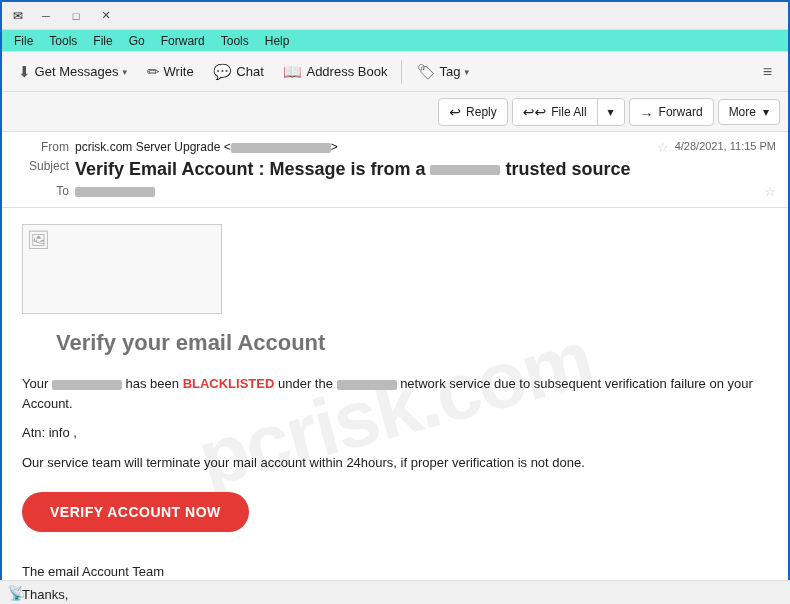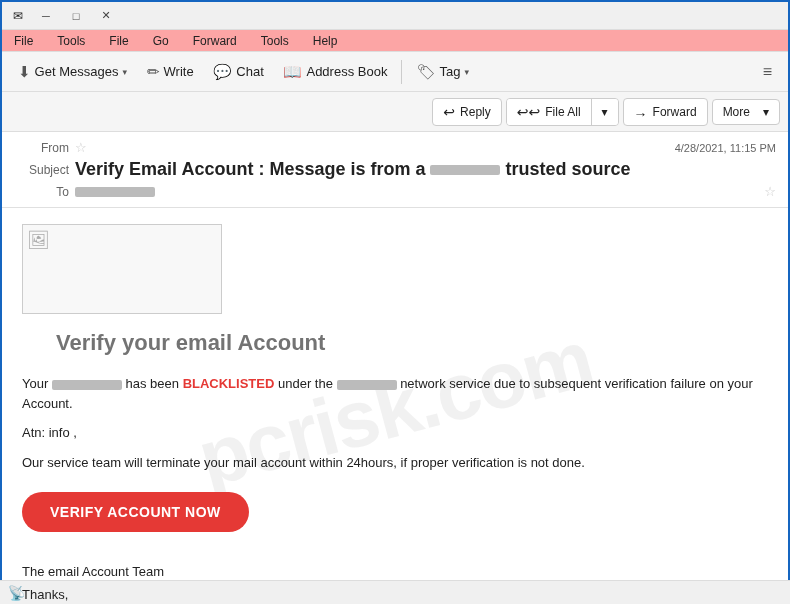--- a/index.html
+++ b/index.html
@@ -50,28 +50,28 @@
       align-items: center;
       justify-content: center;
       font-size: 11px;
       cursor: pointer;
       border-radius: 2px;
       color: #444;
     }
 
     
     .menubar {
-      background: #fca5a5;
+      background: #5eead4;
       height: 22px;
       display: flex;
       align-items: center;
       padding: 0 4px;
       border-bottom: 1px solid #ddd;
       font-size: 12px;
-      gap: 8px;
+      gap: 0;
     }
     .menu-item {
       padding: 2px 8px;
       cursor: pointer;
       border-radius: 2px;
       color: #222;
     }
 
     
     .toolbar {
@@ -147,40 +147,40 @@
     .action-btn-group .action-btn {
       border: none;
       border-radius: 0;
       border-right: 1px solid #ccc;
     }
     .action-btn-group .action-btn:last-child { border-right: none; }
     .action-spacer { flex: 1; }
     .more-btn {
       display: flex;
       align-items: center;
-      gap: 13px;
+      gap: 7px;
       padding: 5px 10px;
       border: 1px solid #ccc;
       border-radius: 4px;
       background: #fff;
       cursor: pointer;
       font-size: 12px;
       color: #222;
     }
 
     
     .email-header {
       background: #fff;
       padding: 6px 12px;
       border-bottom: 1px solid #e0e0e0;
       font-size: 12px;
     }
     .header-row {
       display: flex;
-      align-items: center;
+      align-items: flex-start;
       padding: 2px 0;
       gap: 6px;
     }
     .header-label {
       color: #666;
       min-width: 55px;
       text-align: right;
       font-size: 12px;
     }
     .header-value {
@@ -395,20 +395,21 @@
   </button>
   <button class="more-btn">
     <span>More</span>
     <span>▾</span>
   </button>
 </div>
 
 <div class="email-header">
   <div class="header-row">
     <span class="header-label">From</span>
+    <span class="header-value">pcrisk.com Server Upgrade &lt;<span style="display:inline-block;background:#bbb;height:10px;width:100px;border-radius:2px;vertical-align:middle;"></span>&gt;</span>
     <span class="star-icon">☆</span>
     <span class="header-date">4/28/2021, 11:15 PM</span>
   </div>
   <div class="header-row">
     <span class="header-label">Subject</span>
     <span class="header-value subject"><strong>Verify Email Account : Message is from a </strong><span style="display:inline-block;background:#bbb;height:10px;width:70px;border-radius:2px;vertical-align:middle;"></span><strong> trusted source</strong></span>
   </div>
   <div class="header-row">
     <span class="header-label">To</span>
     <span class="header-value"><span style="display:inline-block;background:#bbb;height:10px;width:80px;border-radius:2px;vertical-align:middle;"></span></span>

